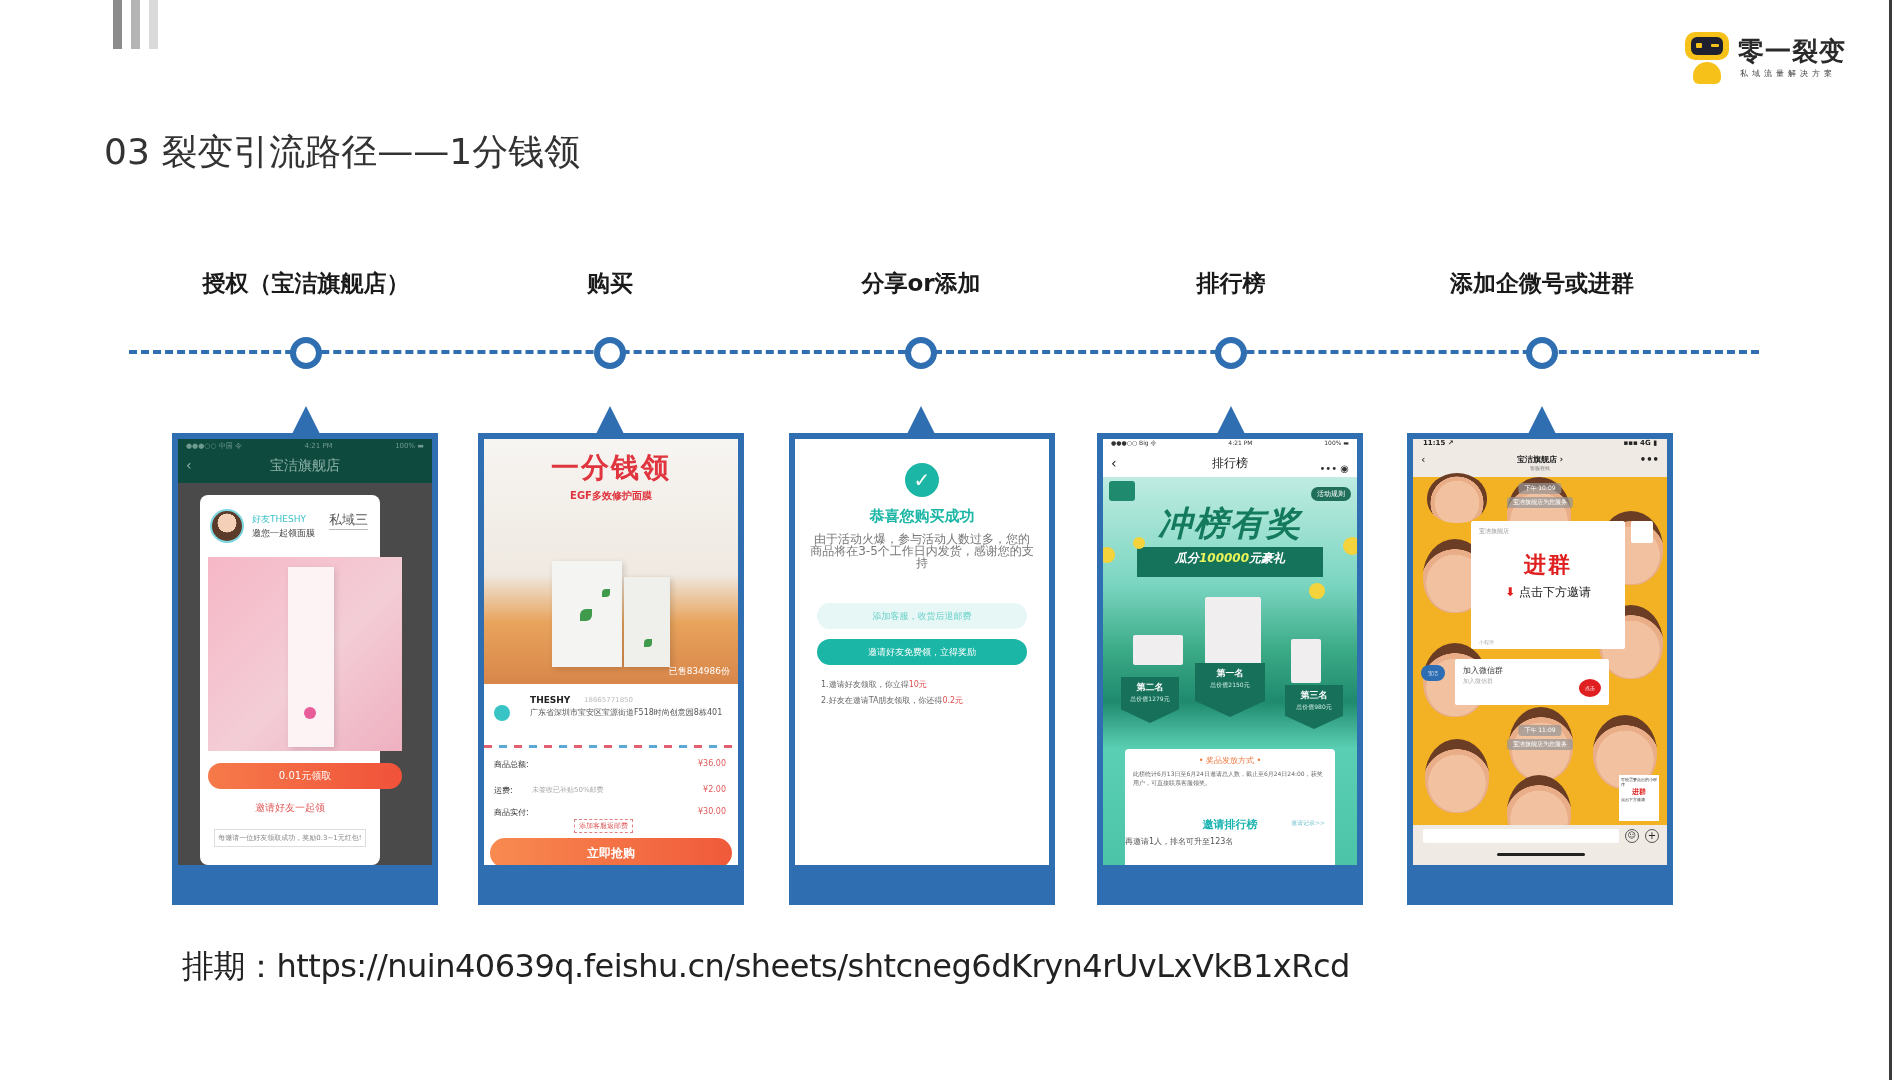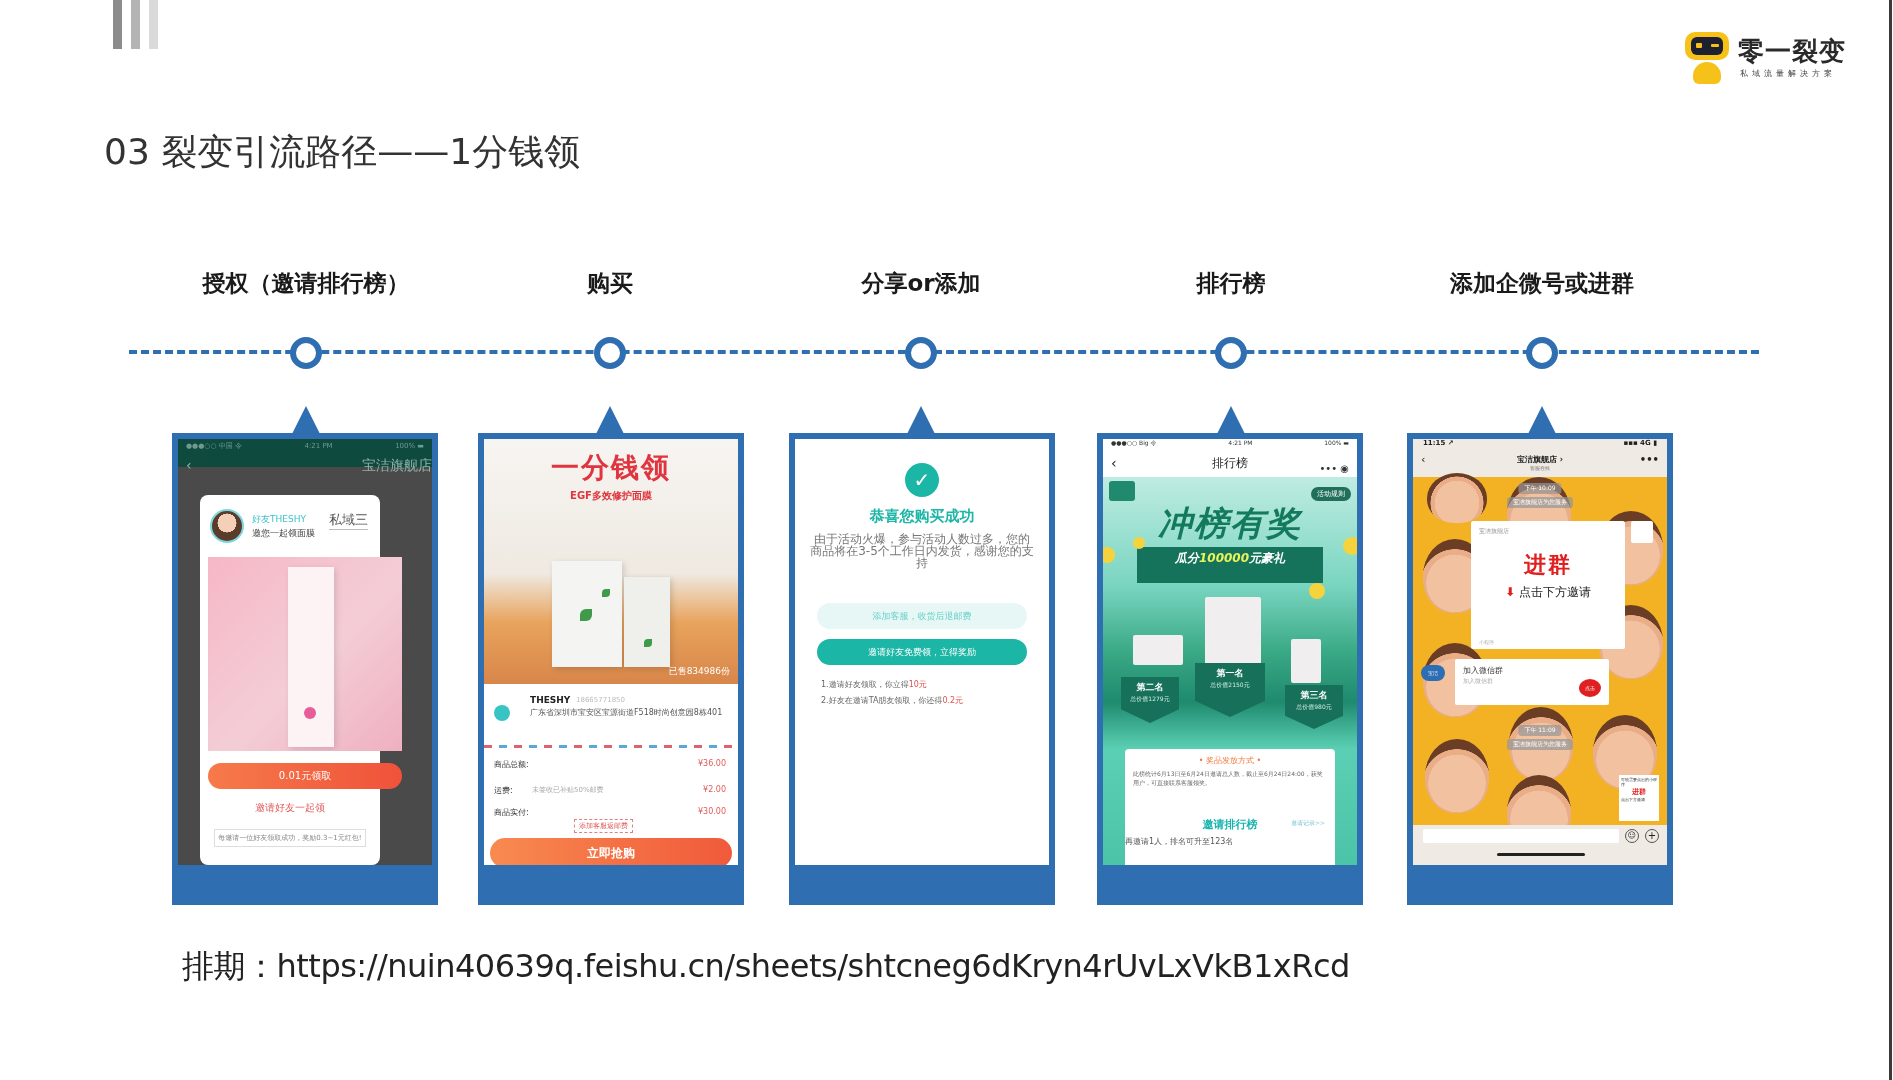--- a/index.html
+++ b/index.html
@@ -27,21 +27,21 @@
   .timeline { position: absolute; left: 129px; top: 350px; width: 1630px; height: 0; border-top: 4px dashed #2f6fb1; }
   .node { position: absolute; top: 337px; width: 32px; height: 32px; border: 6px solid #2f6fb1; border-radius: 50%; background: #fff; transform: translateX(-50%); }
 
   .pointer { position: absolute; top: 406px; width: 0; height: 0; border-left: 14px solid transparent; border-right: 14px solid transparent; border-bottom: 28px solid #2f6fb1; transform: translateX(-50%); }
 
   .card { position: absolute; top: 433px; height: 472px; width: 266px; background: #2f6fb1; }
   .screen { position: absolute; left: 6px; top: 6px; right: 6px; bottom: 40px; overflow: hidden; background: #fff; }
 
   
   .c1 .screen { background: #4a4a4a; }
-  .c1 .topbar { height: 28px; background: #0f4a3f; color: #8fb3aa; font-size: 14px; text-align: right; line-height: 52px; position: relative; }
+  .c1 .topbar { height: 44px; background: #0f4a3f; color: #8fb3aa; font-size: 14px; text-align: center; line-height: 52px; position: relative; }
   .c1 .status { position: absolute; top: 2px; left: 8px; right: 8px; font-size: 7px; color: #6f9a8f; line-height: 10px; display: flex; justify-content: space-between; }
   .c1 .back { position: absolute; left: 8px; top: 0; font-size: 14px; color: #8fb3aa; }
   .c1 .modal { position: absolute; left: 22px; top: 56px; width: 180px; height: 370px; background: #fff; border-radius: 8px; }
   .c1 .avatar { position: absolute; left: 10px; top: 14px; width: 34px; height: 34px; border-radius: 50%; border: 2px solid #7ed6e1; background: radial-gradient(circle at 50% 40%, #f5d0b8 0 40%, #5b3b2a 41% 100%); }
   .c1 .friend { position: absolute; left: 52px; top: 18px; font-size: 9px; color: #3cc1c9; }
   .c1 .invite { position: absolute; left: 52px; top: 32px; font-size: 9px; color: #444; }
   .c1 .brandmark { position: absolute; right: 12px; top: 16px; font-size: 13px; color: #555; border-bottom: 1px solid #bbb; }
   .c1 .product { position: absolute; left: 8px; top: 62px; width: 194px; height: 194px; background: linear-gradient(135deg, #f6b7c6, #f3cdd6 55%, #efb0c0); overflow: hidden; }
   .c1 .box { position: absolute; left: 80px; top: 10px; width: 46px; height: 180px; background: #fdf2f4; box-shadow: 2px 2px 6px rgba(0,0,0,0.12); }
   .c1 .box-dot { position: absolute; left: 96px; top: 150px; width: 12px; height: 12px; border-radius: 50%; background: #e85c9a; }
@@ -53,21 +53,21 @@
   .c2 .hero { position: absolute; left: 0; top: 0; width: 100%; height: 245px; background: linear-gradient(180deg, #f7f5f2 0%, #efe9e1 55%, #e8a35c 75%, #d8864a 100%); }
   .c2 .hero-title { position: absolute; top: 10px; left: 0; right: 0; text-align: center; font-size: 28px; font-weight: bold; color: #e0343e; letter-spacing: 2px; }
   .c2 .hero-sub { position: absolute; top: 50px; left: 0; right: 0; text-align: center; font-size: 10px; color: #e0343e; font-weight: bold; }
   .c2 .pbox1 { position: absolute; left: 68px; top: 122px; width: 70px; height: 106px; background: #f4f4f2; box-shadow: 2px 2px 6px rgba(0,0,0,0.15); }
   .c2 .pbox2 { position: absolute; left: 140px; top: 138px; width: 46px; height: 90px; background: #efefec; box-shadow: 2px 2px 6px rgba(0,0,0,0.15); }
   .c2 .leaf { position: absolute; width: 12px; height: 12px; border-radius: 50% 0; background: #3f9a4b; }
   .c2 .sold { position: absolute; right: 8px; top: 226px; font-size: 9px; color: #fff; }
   .c2 .addr { position: absolute; left: 10px; top: 256px; right: 8px; }
   .c2 .pin { position: absolute; left: 0; top: 10px; width: 16px; height: 16px; border-radius: 50%; background: #38c4c4; }
   .c2 .addr-name { position: absolute; left: 36px; top: 0; font-size: 9px; font-weight: bold; color: #222; }
-  .c2 .addr-phone { position: absolute; left: 82px; top: 1px; font-size: 7px; color: #bbb; }
+  .c2 .addr-phone { position: absolute; left: 90px; top: 1px; font-size: 7px; color: #bbb; }
   .c2 .addr-line { position: absolute; left: 36px; top: 12px; right: 0; font-size: 8px; color: #555; line-height: 11px; }
   .c2 .airmail { position: absolute; left: 0; right: 0; top: 306px; height: 3px; background: repeating-linear-gradient(90deg, #e06070 0 8px, transparent 8px 15px, #5aa7d8 15px 23px, transparent 23px 30px); }
   .c2 .row { position: absolute; left: 10px; right: 12px; font-size: 8px; color: #333; display: flex; justify-content: space-between; }
   .c2 .row .v { color: #e05a5a; }
   .c2 .row .mid { position: absolute; left: 38px; color: #aaa; font-size: 7px; }
   .c2 .coupon { position: absolute; left: 90px; top: 380px; font-size: 7px; color: #e05a5a; border: 1px dashed #e08080; padding: 1px 4px; }
   .c2 .btn-buy { position: absolute; left: 6px; right: 6px; top: 399px; height: 30px; border-radius: 15px; background: linear-gradient(90deg, #f88a50, #f05a3a); color: #fff; font-size: 12px; text-align: center; line-height: 30px; font-weight: bold; }
 
   
   .c3 .check { position: absolute; left: 50%; top: 24px; width: 34px; height: 34px; margin-left: -17px; border-radius: 50%; background: #1bb6a5; color: #fff; text-align: center; line-height: 34px; font-size: 20px; font-weight: bold; }
@@ -80,21 +80,21 @@
 
   
   .c4 .status { height: 10px; font-size: 6px; color: #333; display: flex; justify-content: space-between; padding: 0 8px; background: #fff; }
   .c4 .nav { height: 28px; background: #fff; position: relative; text-align: center; font-size: 12px; line-height: 28px; color: #222; }
   .c4 .nav .back { position: absolute; left: 8px; top: 0; font-size: 14px; }
   .c4 .nav .caps { position: absolute; right: 8px; top: 6px; font-size: 10px; color: #333; }
   .c4 .poster { position: absolute; left: 0; right: 0; top: 38px; bottom: 0; background: linear-gradient(180deg, #bfece2 0%, #79d5c0 28%, #3aa985 45%, #1f8a6e 58%, #5bcfb3 70%, #4cc4a7 100%); }
   .c4 .rules-pill { position: absolute; right: 6px; top: 10px; font-size: 7px; color: #fff; background: #1f6f5a; border-radius: 8px; padding: 2px 6px; }
   .c4 .brand { position: absolute; left: 6px; top: 4px; width: 26px; height: 20px; background: #1f8a6e; border-radius: 3px; }
   .c4 .big { position: absolute; left: 0; right: 0; top: 24px; text-align: center; font-size: 34px; font-weight: bold; color: #137a5d; font-style: italic; letter-spacing: 2px; }
-  .c4 .ribbon { position: absolute; left: 34px; right: 34px; top: 70px; height: 36px; background: #14735a; color: #fff; font-size: 12px; font-weight: bold; text-align: center; line-height: 22px; font-style: italic; }
+  .c4 .ribbon { position: absolute; left: 34px; right: 34px; top: 70px; height: 30px; background: #14735a; color: #fff; font-size: 12px; font-weight: bold; text-align: center; line-height: 22px; font-style: italic; }
   .c4 .ribbon b { color: #e9f45a; }
   .c4 .coin { position: absolute; width: 16px; height: 16px; border-radius: 50%; background: #f5d33c; }
   .c4 .podium { position: absolute; background: #16705a; color: #fff; text-align: center; font-size: 9px; font-weight: bold; line-height: 12px; padding-top: 4px; clip-path: polygon(0 0, 100% 0, 100% 70%, 50% 100%, 0 70%); }
   .c4 .podium small { display: block; font-size: 6px; font-weight: normal; color: #cfeee5; }
   .c4 .products { position: absolute; background: #f1eef0; border-radius: 2px; }
   .c4 .panel { position: absolute; left: 22px; right: 22px; background: #fff; border-radius: 4px; }
   .c4 .panel-title { text-align: center; font-size: 8px; color: #f07a40; margin-top: 6px; }
   .c4 .panel-text { font-size: 6px; color: #666; padding: 3px 8px; line-height: 9px; }
   .c4 .rank-title { text-align: center; font-size: 11px; color: #19b3b0; font-weight: bold; margin-top: 8px; position: relative; }
   .c4 .rank-title span.more { position: absolute; right: 10px; top: 2px; font-size: 6px; color: #7cc7d2; font-weight: normal; }
@@ -149,21 +149,21 @@
     <div class="eye" style="left:13px"></div>
     <div class="eye" style="left:28px;width:8px;height:3px;top:16px"></div>
     <div class="body"></div>
   </div>
   <div class="name">零一裂变</div>
   <div class="tag">私域流量解决方案</div>
 </div>
 
 <div class="page-title">03 裂变引流路径——1分钱领</div>
 
-<div class="step-label" style="left:306px">授权（邀请排行榜）</div>
+<div class="step-label" style="left:306px">授权（宝洁旗舰店）</div>
 <div class="step-label" style="left:610px">购买</div>
 <div class="step-label" style="left:921px">分享or添加</div>
 <div class="step-label" style="left:1231px">排行榜</div>
 <div class="step-label" style="left:1542px">添加企微号或进群</div>
 
 <div class="timeline"></div>
 <div class="node" style="left:306px"></div>
 <div class="node" style="left:610px"></div>
 <div class="node" style="left:921px"></div>
 <div class="node" style="left:1231px"></div>

